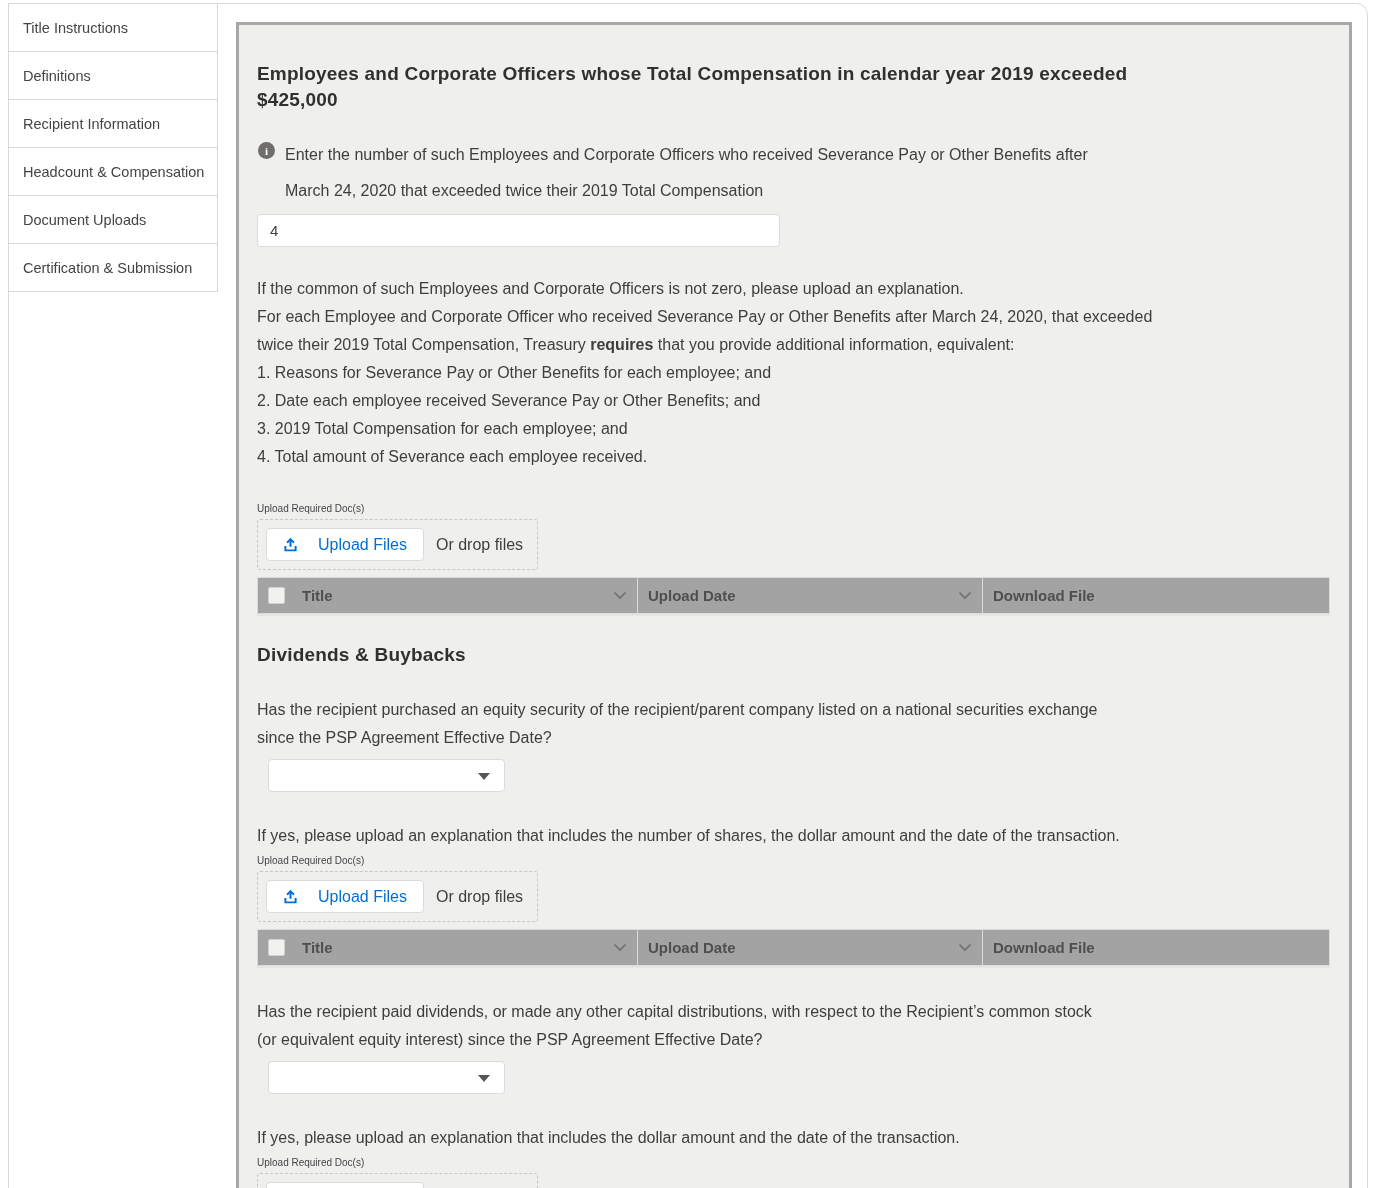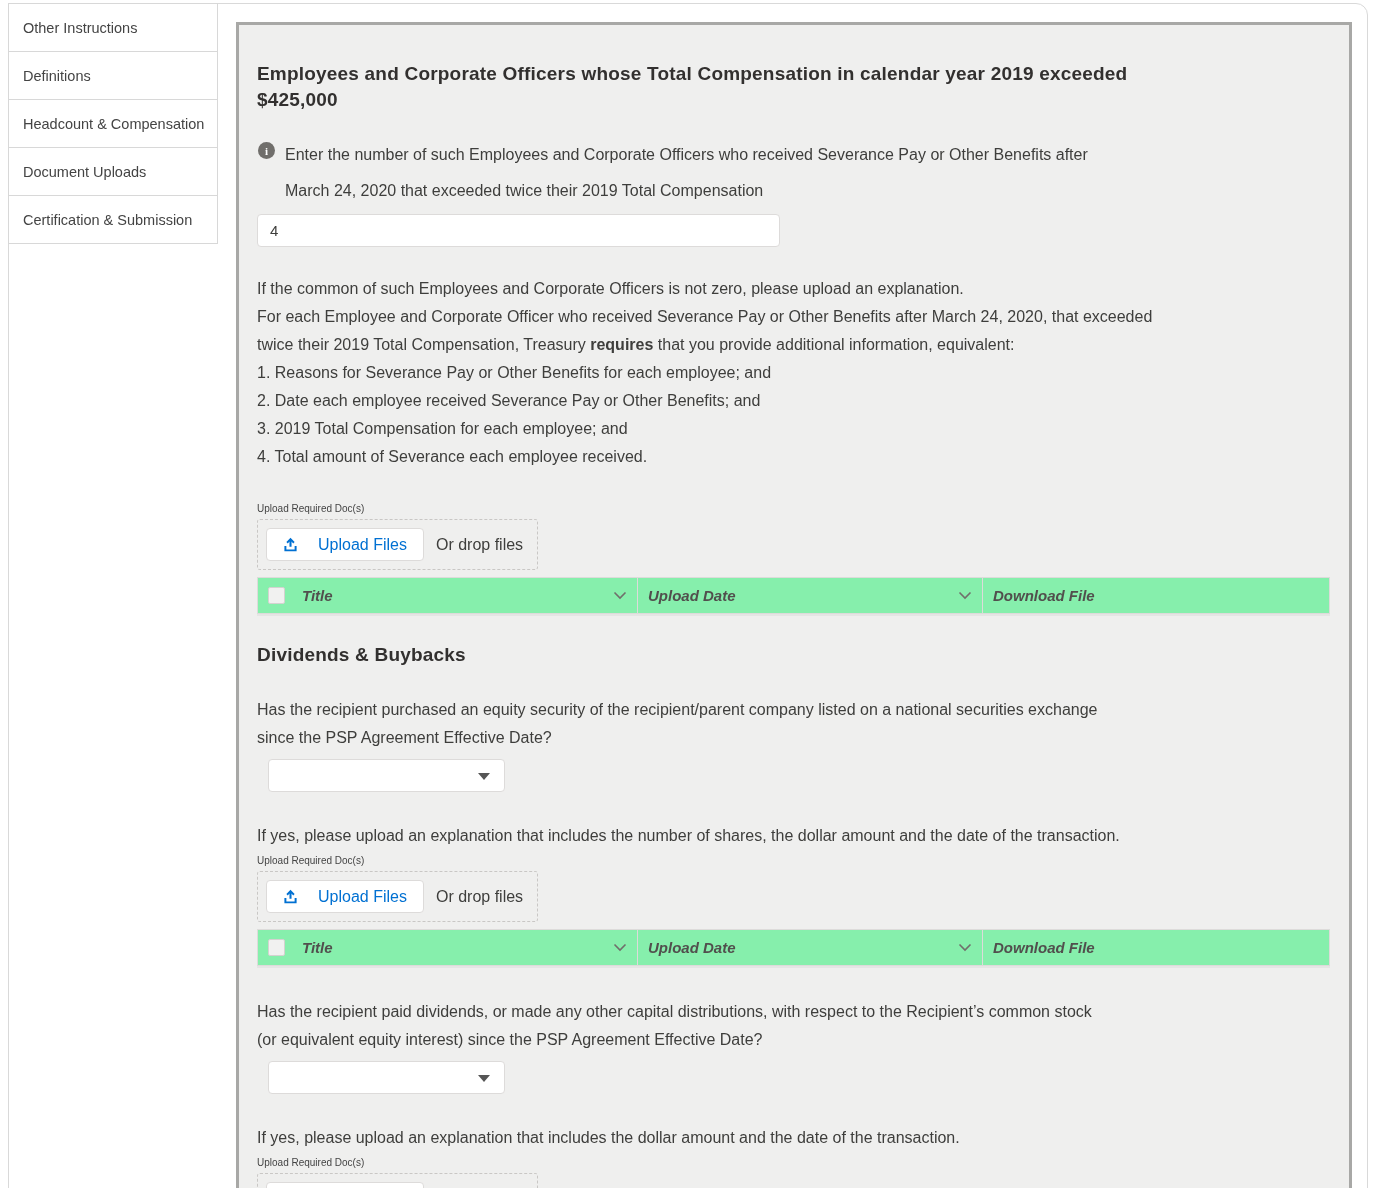--- a/index.html
+++ b/index.html
@@ -128,25 +128,24 @@
     cursor: pointer;
     font-family: "Liberation Sans", sans-serif;
   }
   .drop-label { font-size: 16px; color: #3e3e3c; margin-left: 12px; }
 
   
   .doc-table {
     display: flex;
     width: 100%;
     height: 37px;
-    background: #86efac;
+    background: #a3a3a3;
     border: 1px solid #dddbda;
     box-shadow: 0 2px 0 rgba(0,0,0,0.04);
     margin-bottom: 30px;
-    font-style: italic;
   }
   .doc-col {
     display: flex;
     align-items: center;
     border-right: 1px solid #dddbda;
     padding: 0 10px;
     font-size: 15px;
     font-weight: bold;
     color: #514f4d;
     position: relative;
@@ -200,22 +199,23 @@
   }
 
   .mb32 { margin-bottom: 32px !important; }
 </style>
 </head>
 <body>
 
 <div class="outer-card"></div>
 
 <nav class="sidebar">
-  <div class="side-item">Other Instructions</div>
+  <div class="side-item">Title Instructions</div>
   <div class="side-item">Definitions</div>
+  <div class="side-item">Recipient Information</div>
   <div class="side-item">Headcount &amp; Compensation</div>
   <div class="side-item">Document Uploads</div>
   <div class="side-item">Certification &amp; Submission</div>
 </nav>
 
 <main class="panel">
 
   <h1 class="section-title">Employees and Corporate Officers whose Total Compensation in calendar year 2019 exceeded
 $425,000</h1>
 

